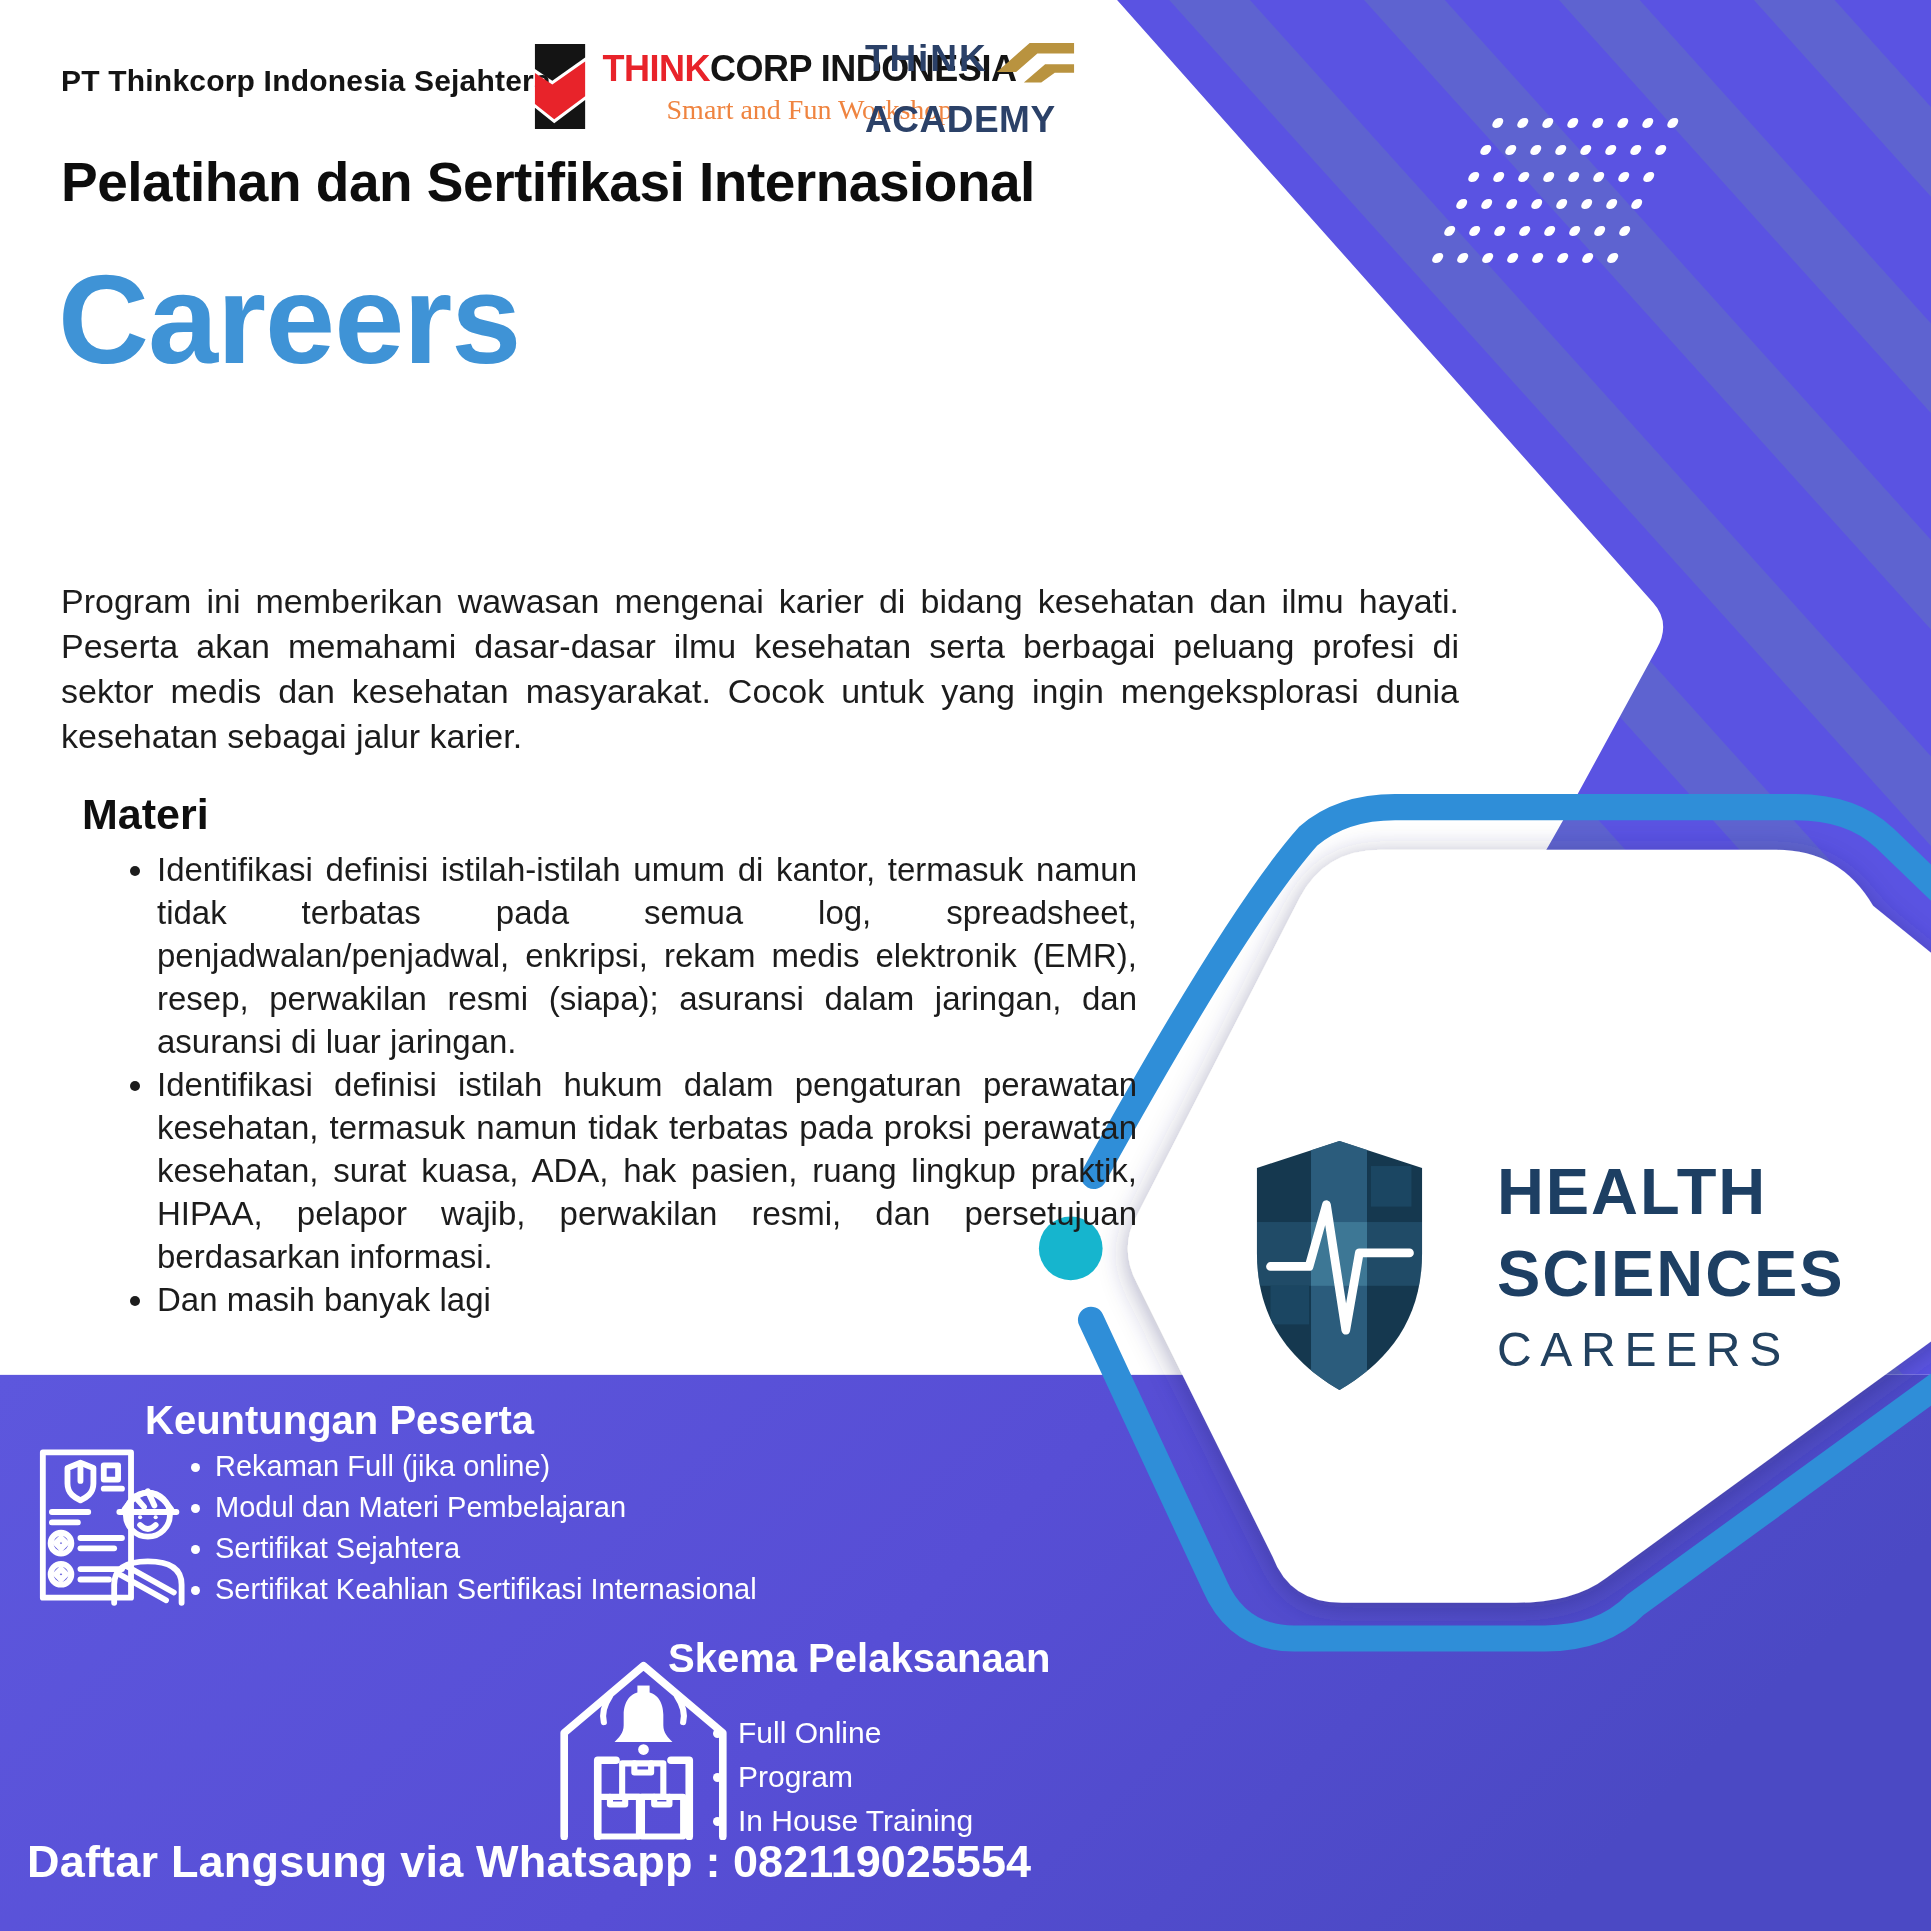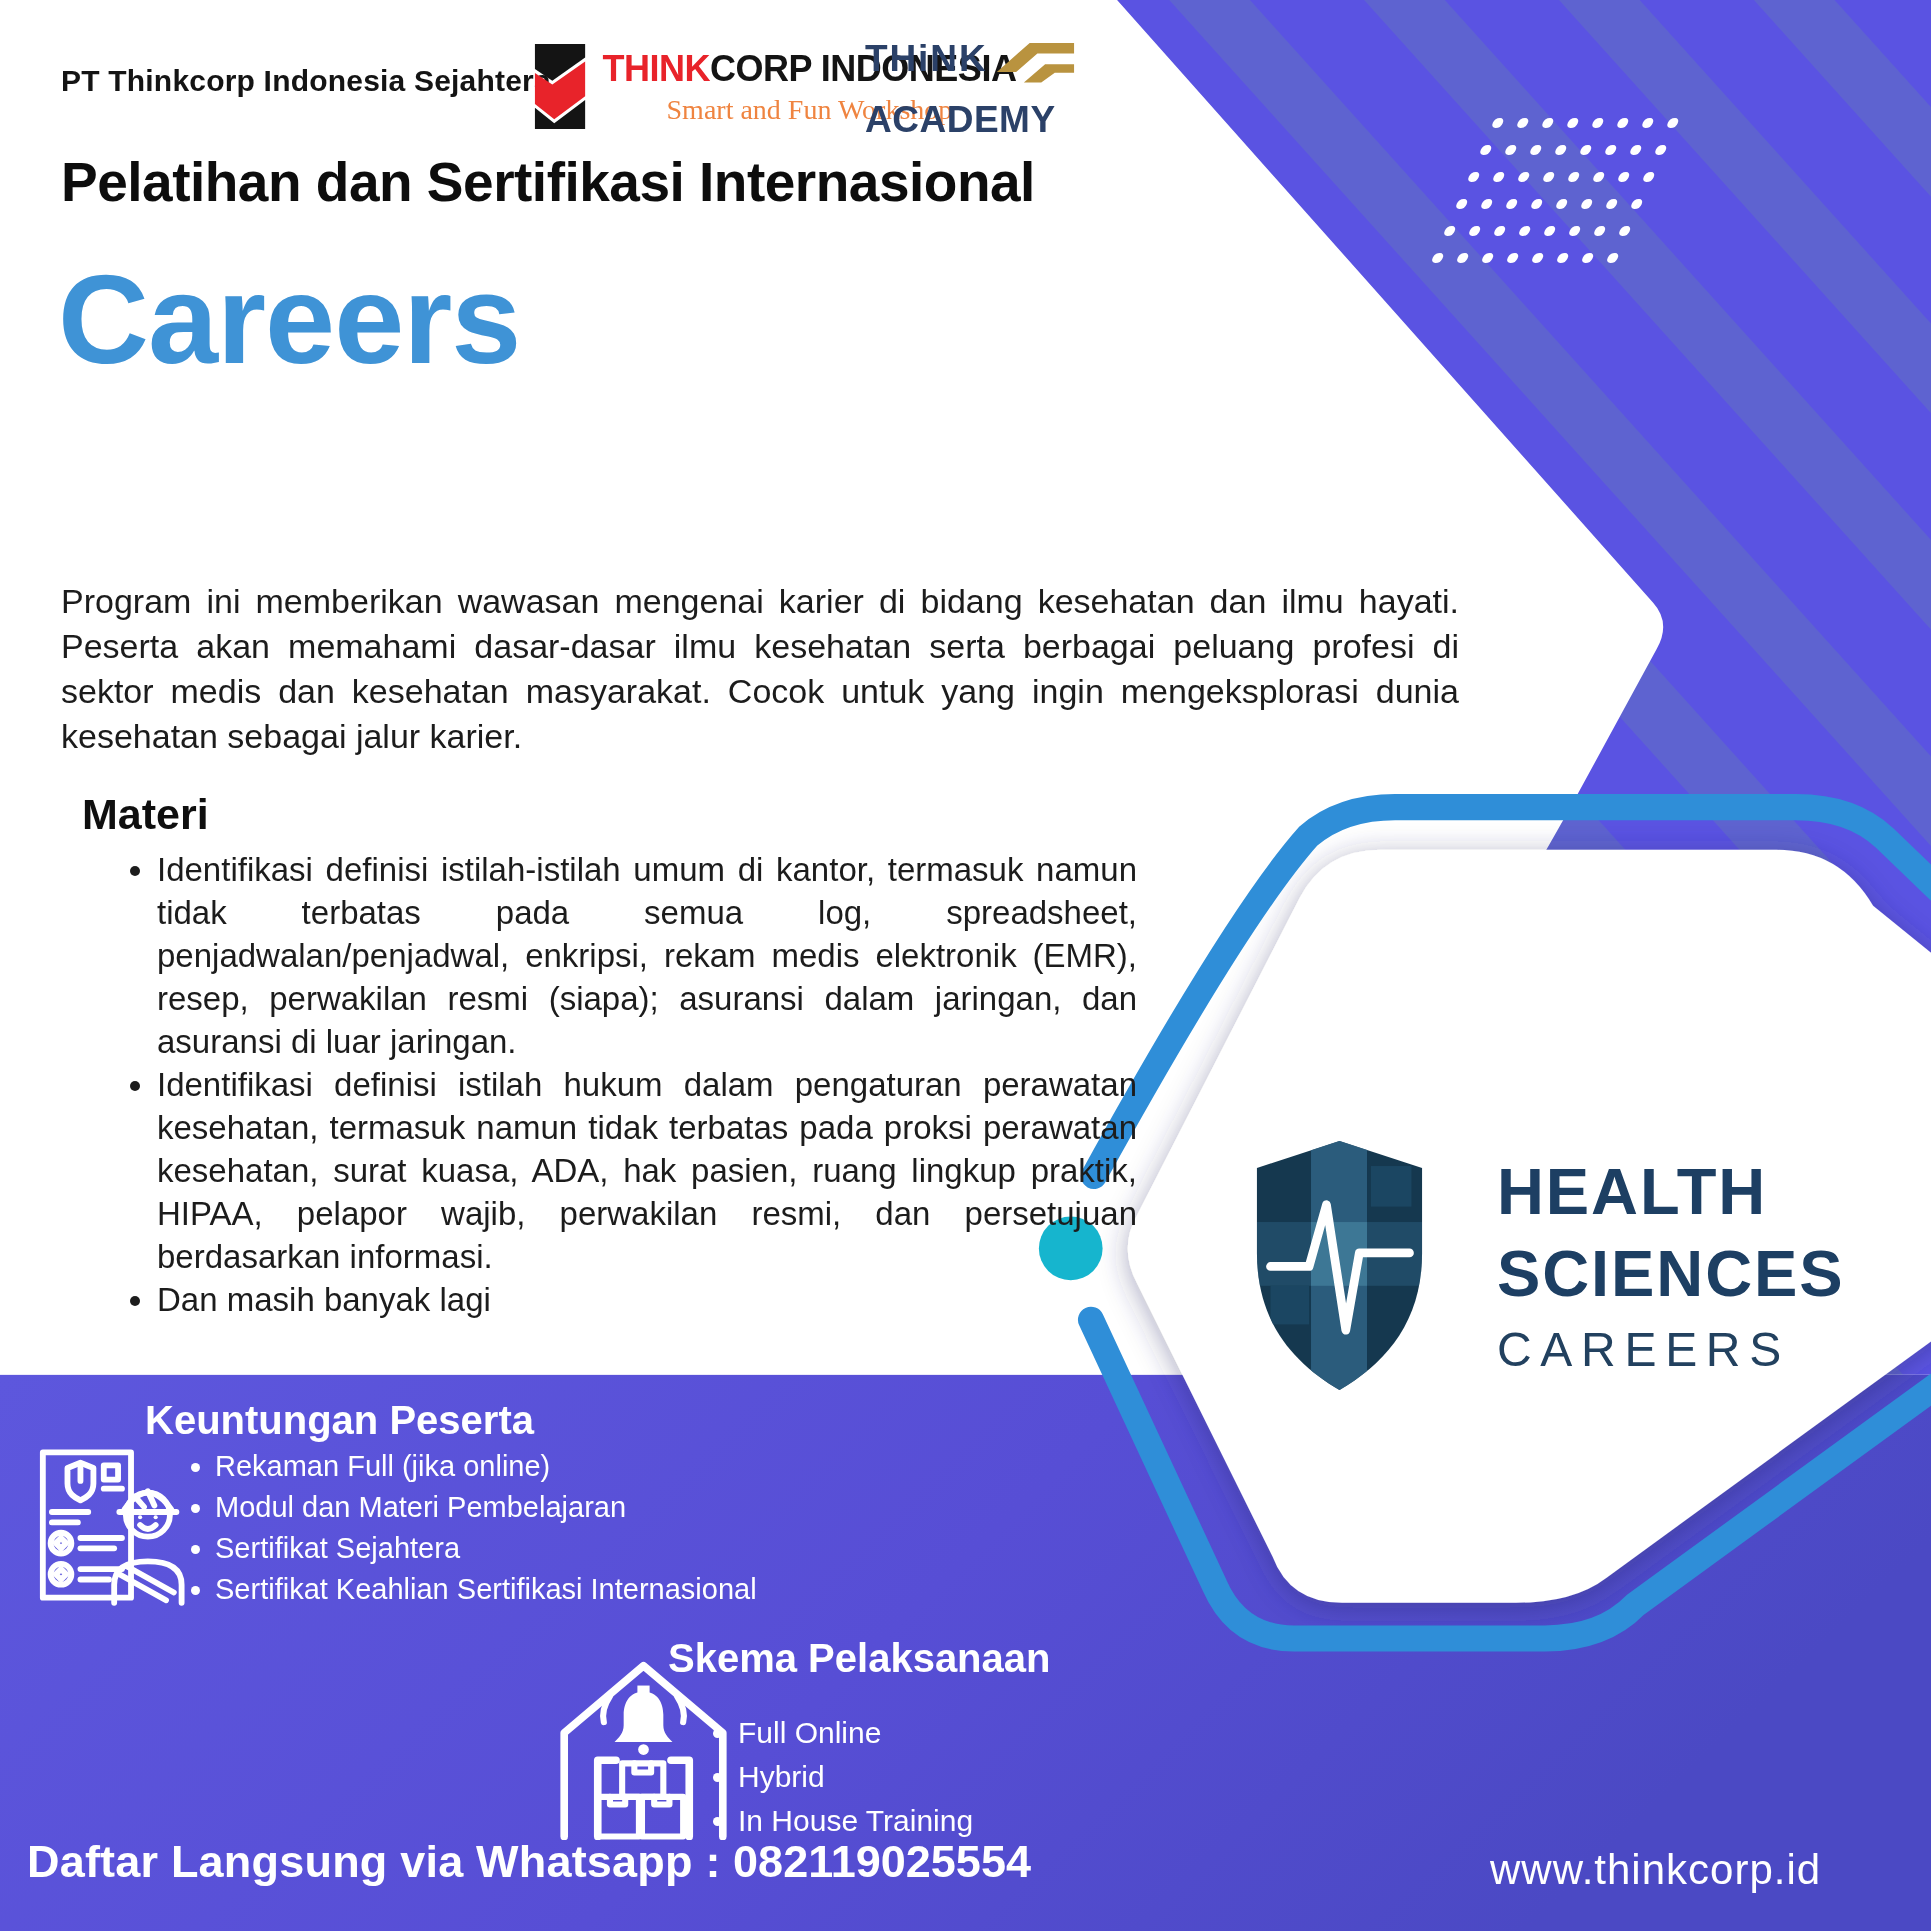--- a/index.html
+++ b/index.html
@@ -250,24 +250,23 @@
     <rect x="46" y="76" width="27" height="22" stroke-width="4"></rect>
     <path d="M54,76 v6 h11 v-6" stroke-width="4"></path>
     <rect x="30" y="98" width="27" height="26" stroke-width="4"></rect>
     <path d="M38,98 v5 h10 v-5" stroke-width="4"></path>
     <rect x="59" y="98" width="27" height="26" stroke-width="4"></rect>
     <path d="M67,98 v5 h10 v-5" stroke-width="4"></path>
   </svg>
   <h3 class="abs schemes-h on-purple">Skema Pelaksanaan</h3>
   <ul class="abs schemes-list on-purple">
       <li>Full Online</li>
-      <li>Hybrid</li>
+      <li>Program</li>
       <li>In House Training</li>
     </ul>
 
   <div class="abs cta on-purple">
     <span class="lbl">Daftar Langsung via Whatsapp :</span>
     <span class="num">082119025554</span>
   </div>
-  <div class="abs website on-purple">www.thinkcorp.id</div>
 
 </div>
 
 
 </body></html>

